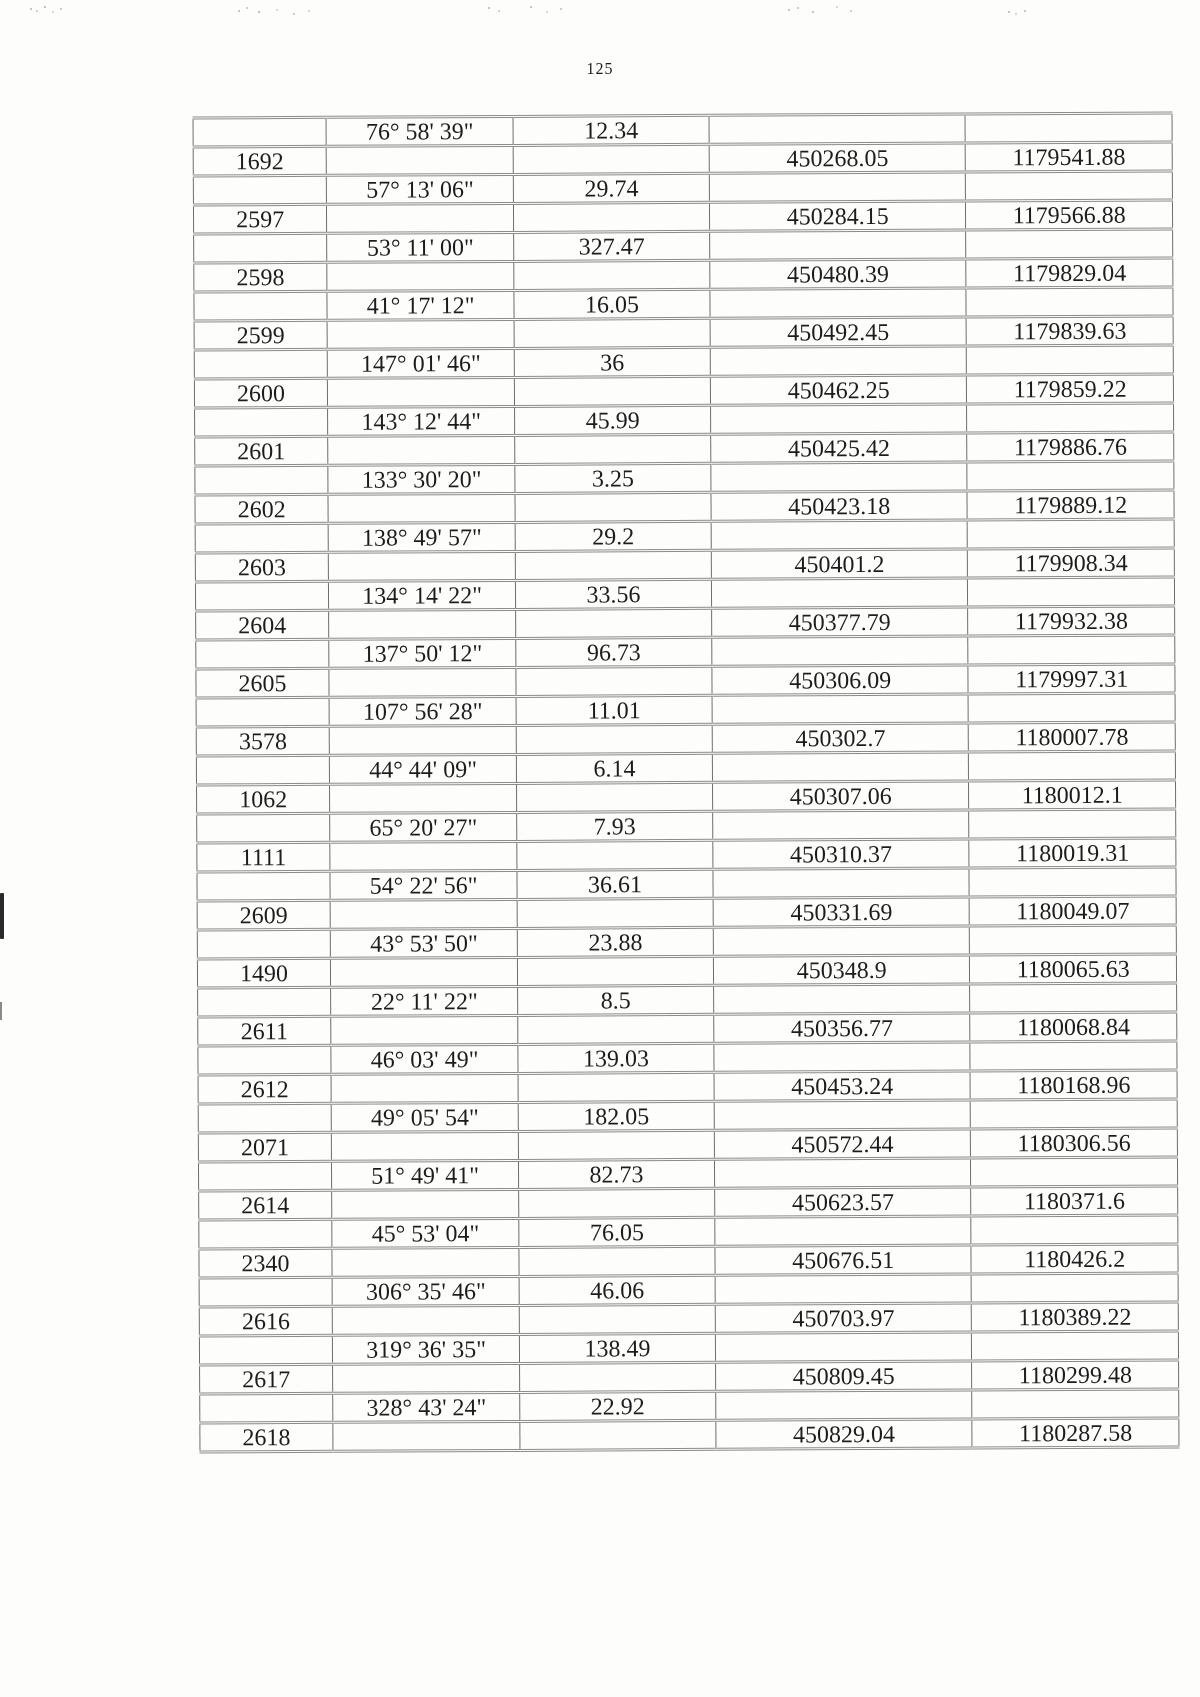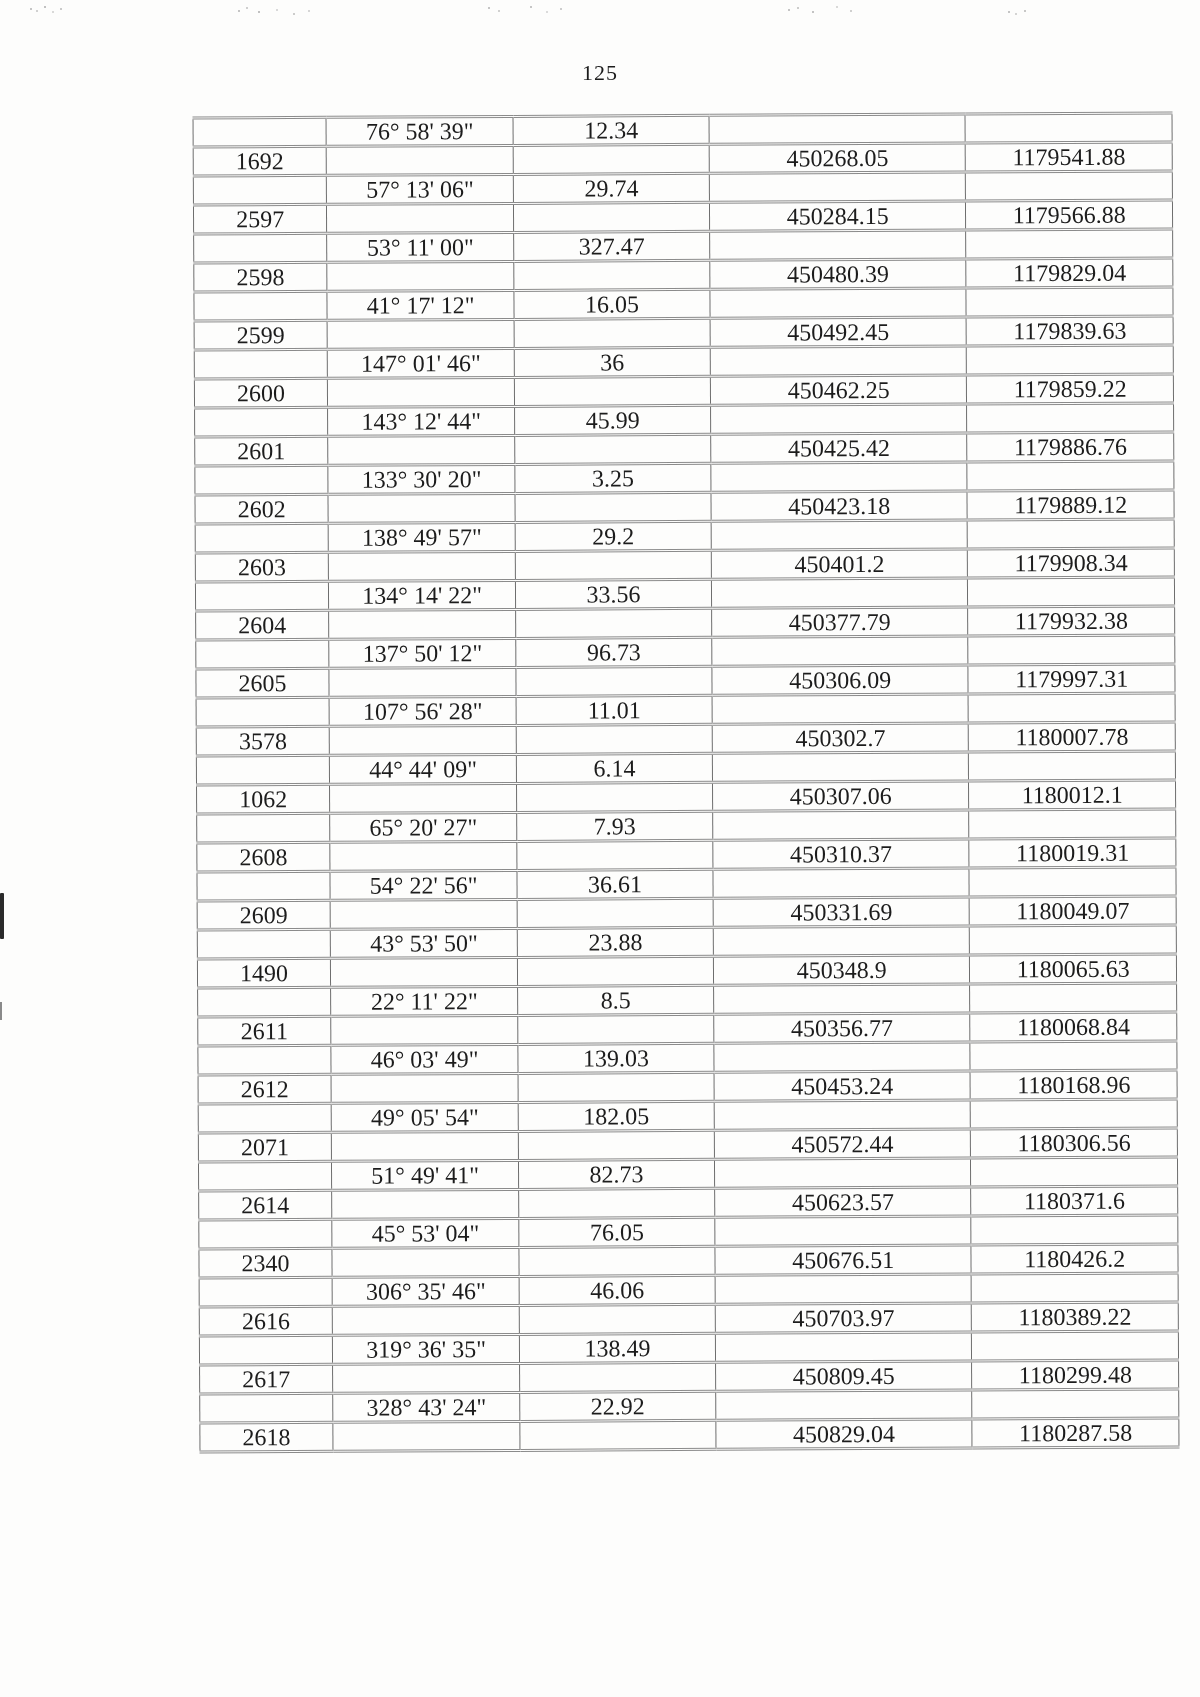--- a/index.html
+++ b/index.html
@@ -15,21 +15,21 @@
     font-family: "Liberation Serif", "DejaVu Serif", serif;
     color: #1c1c1c;
     overflow: hidden;
   }
   .page-number {
     position: absolute;
     top: 60px;
     left: 0;
     width: 1200px;
     text-align: center;
-    font-size: 22px;
+    font-size: 16px;
     letter-spacing: 1px;
   }
   .table-wrap {
     position: absolute;
     left: 196px;
     top: 114px;
     width: 980px;
     transform: rotate(-0.3deg);
     transform-origin: 50% 50%;
   }
@@ -279,21 +279,21 @@
             <td>1180012.1</td>
           </tr>
           <tr>
             <td></td>
             <td>65° 20' 27"</td>
             <td>7.93</td>
             <td></td>
             <td></td>
           </tr>
           <tr>
-            <td>2608</td>
+            <td>1111</td>
             <td></td>
             <td></td>
             <td>450310.37</td>
             <td>1180019.31</td>
           </tr>
           <tr>
             <td></td>
             <td>54° 22' 56"</td>
             <td>36.61</td>
             <td></td>

